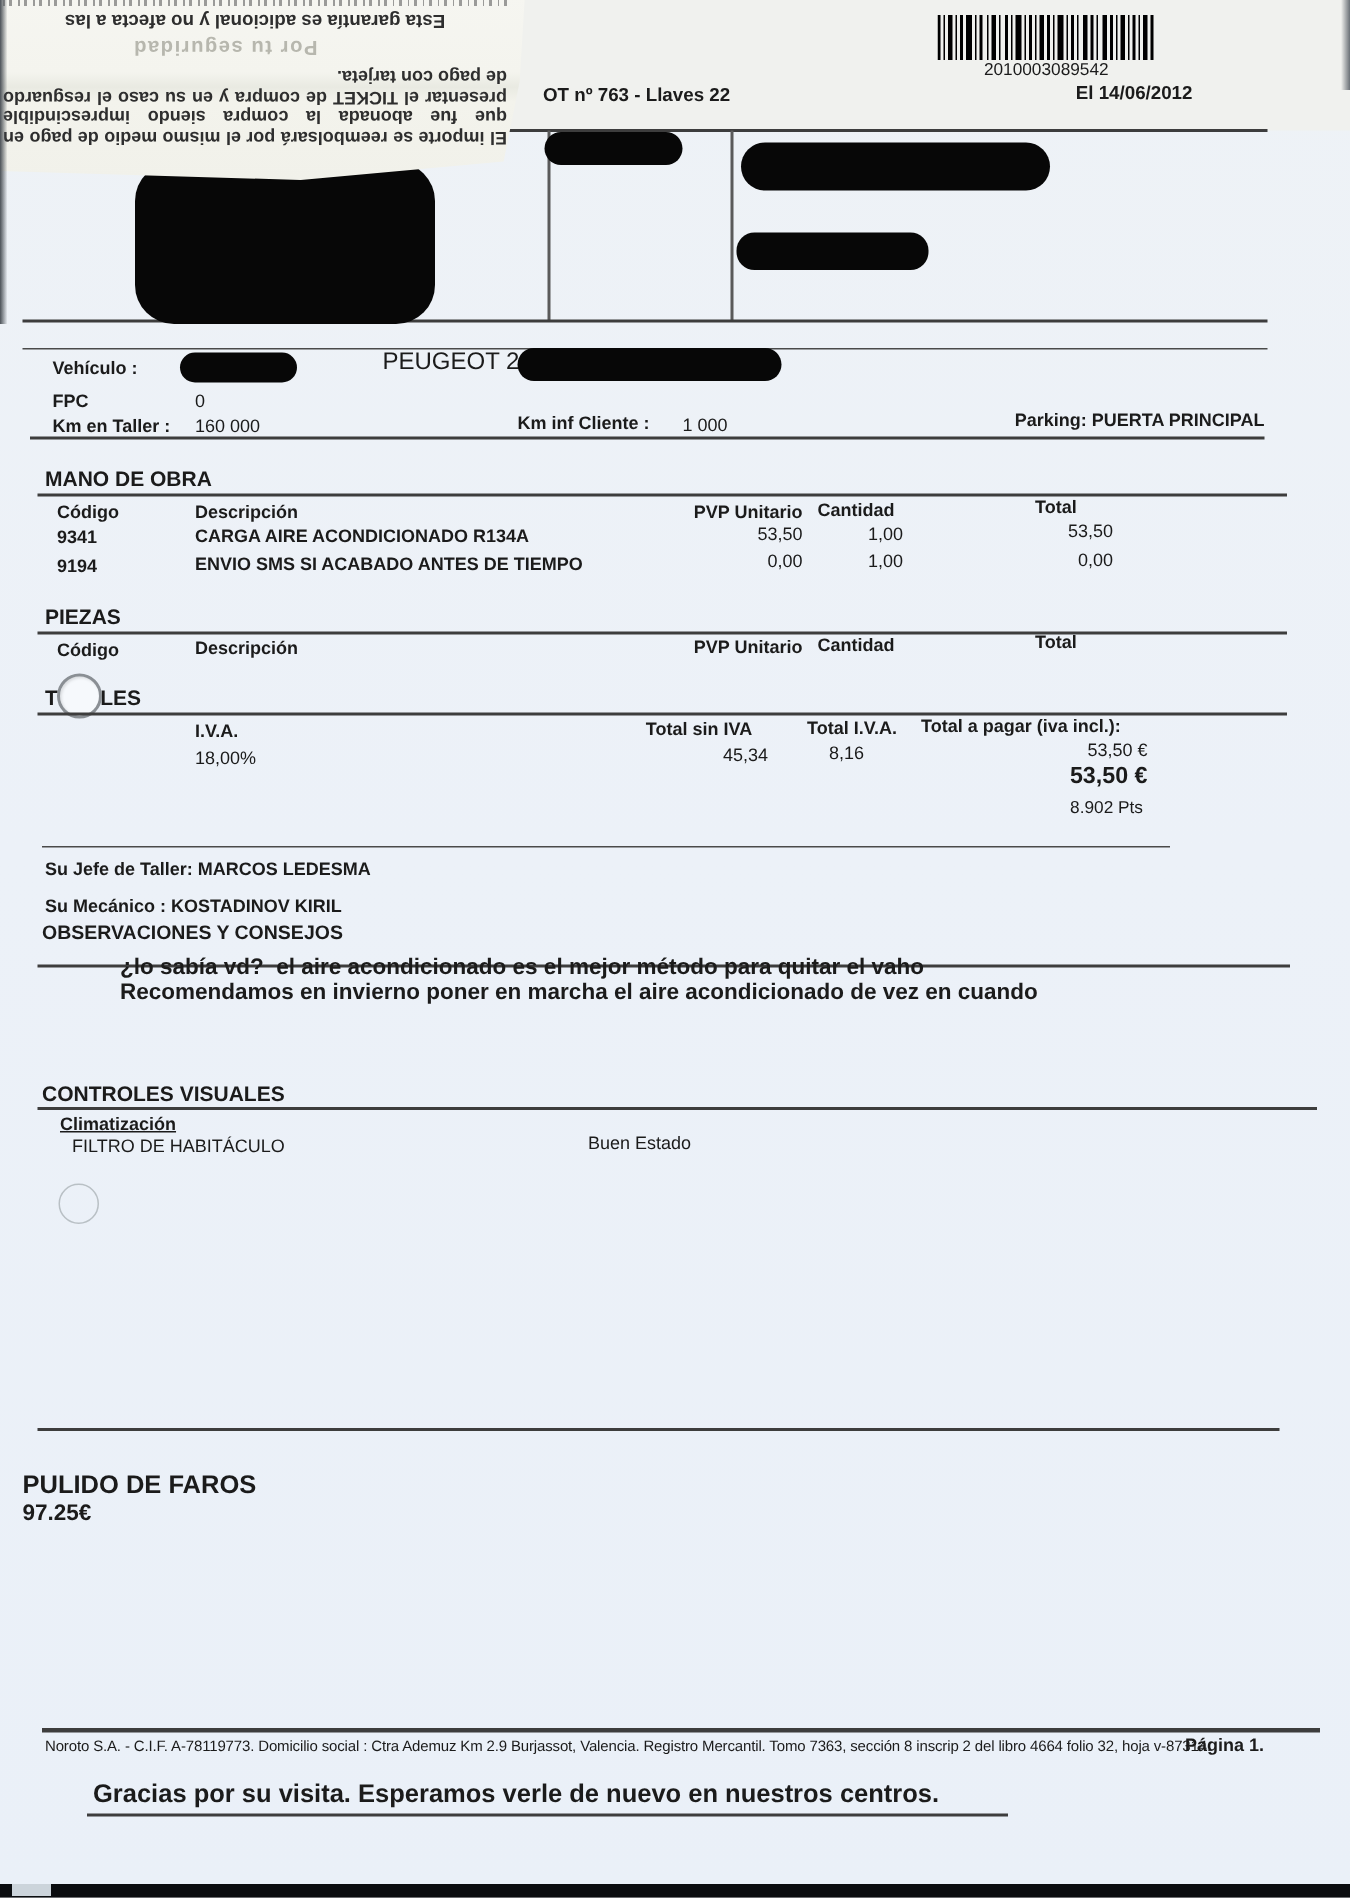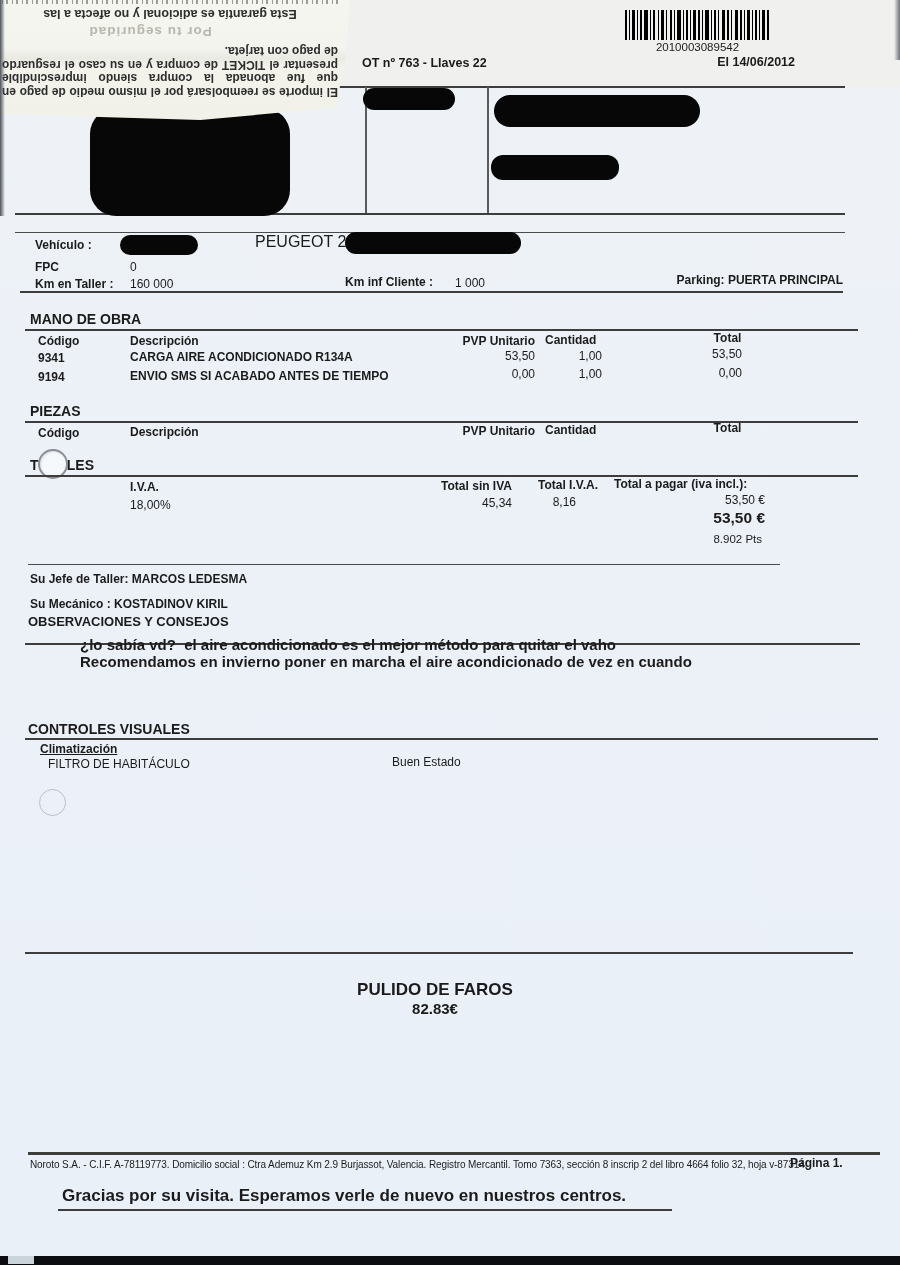--- a/index.html
+++ b/index.html
@@ -4,21 +4,21 @@
 <style>
   html,body{margin:0;padding:0;background:#555;}
   #page{
     position:relative;width:900px;height:1265px;overflow:hidden;
     background:linear-gradient(180deg,#eef2f6 0%,#ecf1f8 45%,#eaf0f8 100%);
     font-family:"Liberation Sans", sans-serif;color:#1b1b1b;font-size:12px;
   }
   .t{position:absolute;white-space:nowrap;}
   .b{font-weight:bold;}
   .r{text-align:right;}
-  .c{text-align:center;}
+  .c{}
   .line{position:absolute;background:#3d3d3d;height:2px;}
   .thin{height:1px;background:#4a4a4a;}
   .vline{position:absolute;background:#5a5a5a;width:2px;}
   .redact{position:absolute;background:#070707;}
   .punch{position:absolute;border-radius:50%;background:#f6f9fc;border:2px solid #8a8f94;box-shadow:inset 1px 1px 2px rgba(0,0,0,.12);}
   
   #receipt{
     position:absolute;left:-6px;top:-4px;width:356px;height:124px;
     background:linear-gradient(180deg,#f6f6f1 0%,#f4f4ee 42%,#e9eae2 50%,#f3f3ec 58%,#f1f1ea 100%);
     clip-path:polygon(0 0,100% 0,99% 47%,96% 90%,58% 100%,0 95%);
@@ -154,21 +154,21 @@
   <div class="t b" style="left:38px;top:426px;">Código</div>
   <div class="t b" style="left:130px;top:425px;">Descripción</div>
   <div class="t b r" style="left:430px;top:424px;width:105px;">PVP Unitario</div>
   <div class="t b" style="left:545px;top:423px;">Cantidad</div>
   <div class="t b c" style="left:690px;top:421px;width:75px;">Total</div>
 
   <div class="t b" style="left:30px;top:457px;font-size:14px;">TOTALES</div>
   <div class="punch" style="left:38px;top:449px;width:26px;height:26px;"></div>
   <div class="line" style="left:25px;top:475px;width:833px;"></div>
   <div class="t b" style="left:130px;top:480px;">I.V.A.</div>
-  <div class="t b r" style="left:420px;top:479px;width:92px;">Total sin IVA</div>
+  <div class="t b r" style="left:420px;top:479px;width:92px;text-align:center;">Total sin IVA</div>
   <div class="t b" style="left:538px;top:478px;">Total I.V.A.</div>
   <div class="t b" style="left:614px;top:477px;">Total a pagar (iva incl.):</div>
   <div class="t" style="left:130px;top:498px;">18,00%</div>
   <div class="t r" style="left:440px;top:496px;width:72px;">45,34</div>
   <div class="t r" style="left:530px;top:495px;width:46px;">8,16</div>
   <div class="t r" style="left:675px;top:493px;width:90px;">53,50 €</div>
   <div class="t b r" style="left:665px;top:509px;width:100px;font-size:15.5px;">53,50 €</div>
   <div class="t r" style="left:672px;top:533px;width:90px;font-size:11.5px;">8.902 Pts</div>
 
   <div class="line thin" style="left:28px;top:564px;width:752px;"></div>
@@ -182,21 +182,21 @@
 
   <div class="t b" style="left:28px;top:721px;font-size:14px;">CONTROLES VISUALES</div>
   <div class="line" style="left:25px;top:738px;width:853px;"></div>
   <div class="t b underline-text" style="left:40px;top:742px;">Climatización</div>
   <div class="t" style="left:48px;top:757px;">FILTRO DE HABITÁCULO</div>
   <div class="t" style="left:392px;top:755px;">Buen Estado</div>
   <div class="punch" style="left:39px;top:789px;width:25px;height:25px;border-color:#b9c0c5;background:transparent;box-shadow:none;border-width:1.5px;"></div>
 
   <div class="line" style="left:25px;top:952px;width:828px;"></div>
   <div class="t b c" style="left:15px;top:980px;width:840px;font-size:17px;">PULIDO DE FAROS</div>
-  <div class="t b c" style="left:15px;top:1000px;width:840px;font-size:15px;">82.83€</div>
+  <div class="t b c" style="left:15px;top:1000px;width:840px;font-size:15px;">97.25€</div>
 
   <div class="line" style="left:28px;top:1152px;width:852px;height:2.5px;"></div>
   <div class="t" style="left:30px;top:1159px;font-size:10px;letter-spacing:-0.1px;">Noroto S.A. - C.I.F. A-78119773. Domicilio social : Ctra Ademuz Km 2.9 Burjassot, Valencia. Registro Mercantil. Tomo 7363, sección 8 inscrip 2 del libro 4664 folio 32, hoja v-87314.</div>
   <div class="t b" style="left:790px;top:1156px;font-size:12px;">Página 1.</div>
   <div class="t b" style="left:62px;top:1186px;font-size:17px;">Gracias por su visita. Esperamos verle de nuevo en nuestros centros.</div>
   <div class="line" style="left:58px;top:1209px;width:614px;"></div>
 
   <div id="bottombar">
       <div class="notch"></div>
     </div>

